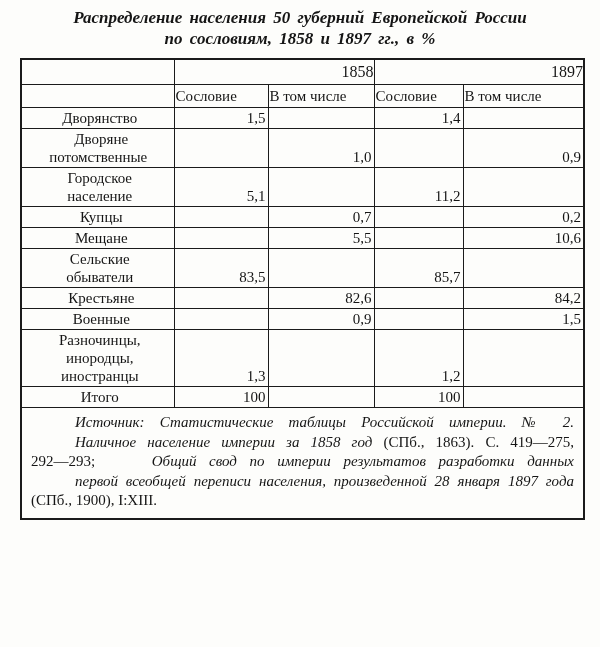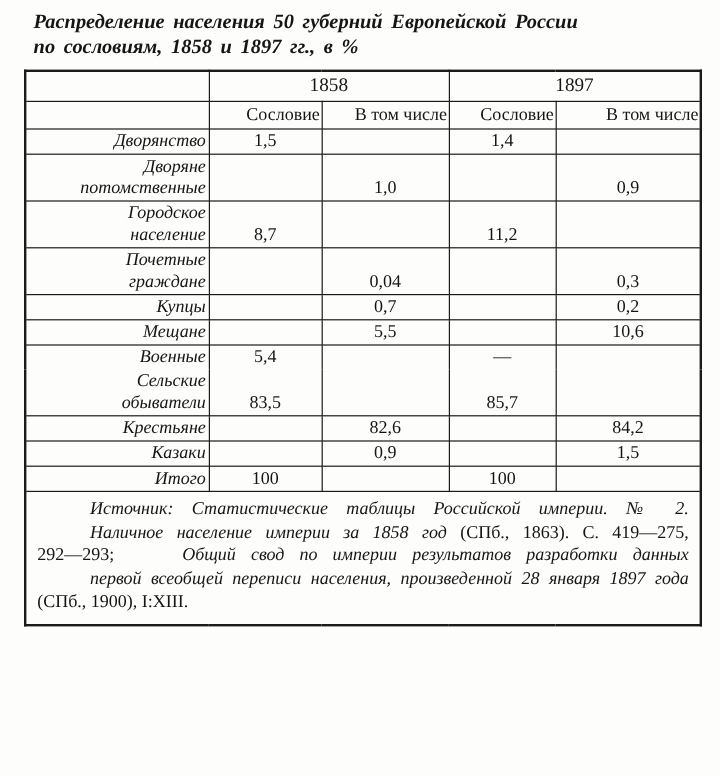--- a/index.html
+++ b/index.html
@@ -8,53 +8,53 @@
     background: #fdfdfb;
     font-family: "Liberation Serif", "DejaVu Serif", serif;
     color: #151515;
     -webkit-font-smoothing: antialiased;
   }
   .page { width: 600px; height: 647px; overflow: hidden; position: relative; }
 
   
   .title {
     margin: 7px 28px 0 28px;
+    text-align: center;
     font-style: italic;
     font-weight: bold;
     font-size: 17px;
     line-height: 21px;
     word-spacing: 3px;
   }
 
   
   table.stat {
     border-collapse: collapse;
     table-layout: fixed;
     width: 563px;
     margin: 9px 0 0 20px;
     border: 2px solid #1b1b1b;
   }
   table.stat th, table.stat td {
     border: 1px solid #1b1b1b;
     font-size: 15px;
     font-weight: normal;
   }
-  thead tr.yr th { height: 24px; font-size: 16px; text-align: center; padding: 0; }
-  thead tr.sub th { height: 22px; font-size: 15px; text-align: right; padding: 0 1px; }
+  thead tr.yr th { height: 24px; font-size: 16px; text-align: right; padding: 0; }
+  thead tr.sub th { height: 22px; font-size: 15px; text-align: left; padding: 0 1px; }
 
   td.lbl {
-    text-align: right;
+    text-align: center;
     vertical-align: top;
     padding: 1px 2px 1px 6px;
     line-height: 18px;
-    font-style: italic;
   }
   td.lbl.ind { padding-left: 3px; text-indent: 6px; }
   td.val {
-    text-align: center;
+    text-align: right;
     vertical-align: bottom;
     padding: 1px 2px 1px 2px;
     line-height: 18px;
   }
   tr.mb td { border-bottom: 0; }
   tr.ma td { border-top: 0; }
 
   
   td.source {
     padding: 5px 9px 7px 9px;
@@ -108,73 +108,66 @@
         </tr>
         <tr>
           <td class="lbl ind">Дворяне<br>потомственные</td>
           <td class="val"></td>
           <td class="val">1,0</td>
           <td class="val"></td>
           <td class="val">0,9</td>
         </tr>
         <tr>
           <td class="lbl">Городское<br>население</td>
-          <td class="val">8,7</td>
+          <td class="val">5,1</td>
           <td class="val"></td>
           <td class="val">11,2</td>
           <td class="val"></td>
-        </tr>
-        <tr>
-          <td class="lbl ind">Почетные<br>граждане</td>
-          <td class="val"></td>
-          <td class="val">0,04</td>
-          <td class="val"></td>
-          <td class="val">0,3</td>
         </tr>
         <tr>
           <td class="lbl ind">Купцы</td>
           <td class="val"></td>
           <td class="val">0,7</td>
           <td class="val"></td>
           <td class="val">0,2</td>
         </tr>
         <tr>
           <td class="lbl ind">Мещане</td>
           <td class="val"></td>
           <td class="val">5,5</td>
           <td class="val"></td>
           <td class="val">10,6</td>
-        </tr>
-        <tr class="mb">
-          <td class="lbl">Военные</td>
-          <td class="val">5,4</td>
-          <td class="val"></td>
-          <td class="val">—</td>
-          <td class="val"></td>
         </tr>
         <tr class="ma">
           <td class="lbl">Сельские<br>обыватели</td>
           <td class="val">83,5</td>
           <td class="val"></td>
           <td class="val">85,7</td>
           <td class="val"></td>
         </tr>
         <tr>
           <td class="lbl ind">Крестьяне</td>
           <td class="val"></td>
           <td class="val">82,6</td>
           <td class="val"></td>
           <td class="val">84,2</td>
         </tr>
         <tr>
-          <td class="lbl ind">Казаки</td>
+          <td class="lbl ind">Военные</td>
           <td class="val"></td>
           <td class="val">0,9</td>
           <td class="val"></td>
           <td class="val">1,5</td>
+        </tr>
+        <tr>
+          <td class="lbl">Разночинцы,<br>инородцы,<br>иностранцы</td>
+          <td class="val">1,3</td>
+          <td class="val"></td>
+          <td class="val">1,2</td>
+          <td class="val"></td>
         </tr>
         <tr>
           <td class="lbl">Итого</td>
           <td class="val">100</td>
           <td class="val"></td>
           <td class="val">100</td>
           <td class="val"></td>
         </tr>
       </tbody>
     <tfoot>

